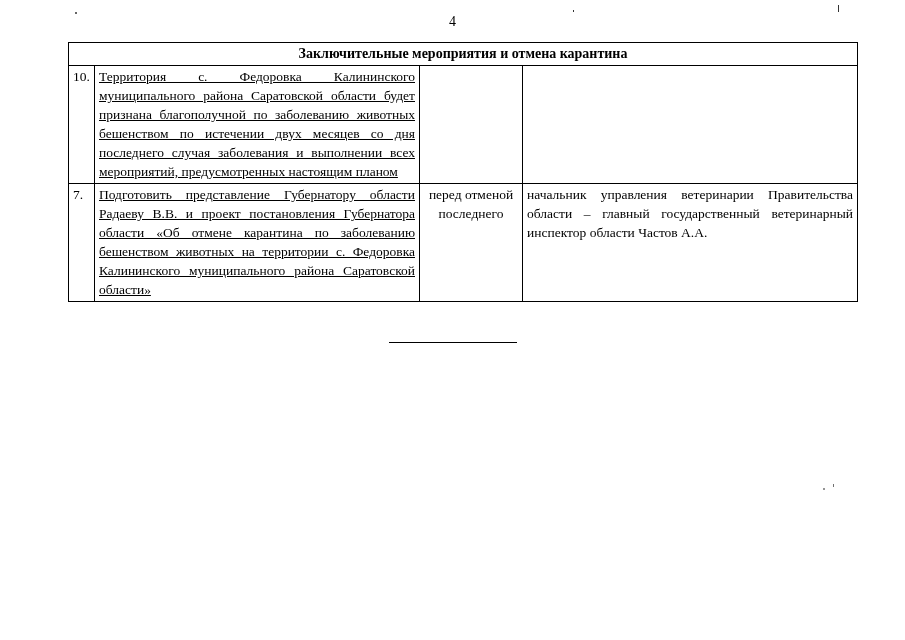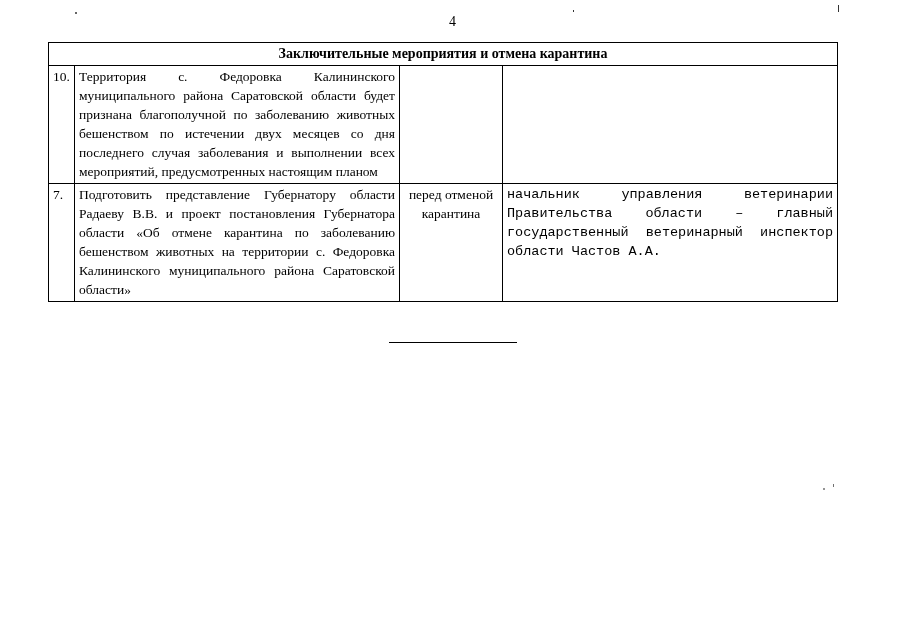--- a/index.html
+++ b/index.html
@@ -23,21 +23,21 @@
   .page-number {
     text-align: center;
     font-size: 14px;
     padding-top: 14px;
     margin: 0 0 12px 0;
   }
 
   table.doc-table {
     border-collapse: collapse;
     table-layout: fixed;
-    margin-left: 48px;
+    margin-left: 68px;
     width: 789px;
     font-size: 13.5px;
     line-height: 19px;
   }
 
   table.doc-table td {
     border: 1px solid #000000;
     vertical-align: top;
     padding: 1px 4px 2px 4px;
     word-wrap: break-word;
@@ -52,29 +52,29 @@
   }
 
   td.col-num {
     text-align: left;
     padding-left: 3px;
     padding-right: 1px;
   }
 
   td.col-measure {
     text-align: justify;
+    text-decoration: underline;
   }
 
   td.col-term {
     text-align: center;
   }
 
   td.col-resp {
     text-align: justify;
-    font-family: Liberation Mono, monospace;
   }
 
   .sign-line {
     margin: 40px auto 0 auto;
     width: 128px;
     border-top: 1.5px solid #000000;
     height: 0;
   }
 
   
@@ -110,21 +110,21 @@
       <tr>
         <td class="col-num">10.</td>
         <td class="col-measure">Территория с. Федоровка Калининского муниципального района Саратовской области будет признана благополучной по заболеванию животных бешенством по истечении двух месяцев со дня последнего случая заболевания и выполнении всех мероприятий, предусмотренных настоящим планом</td>
         <td class="col-term"></td>
         <td class="col-resp"></td>
       </tr>
 
       <tr>
         <td class="col-num">7.</td>
         <td class="col-measure">Подготовить представление Губернатору области Радаеву В.В. и проект постановления Губернатора области «Об отмене карантина по заболеванию бешенством животных на территории с. Федоровка Калининского муниципального района Саратовской области»</td>
-        <td class="col-term">перед отменой карантина</td>
+        <td class="col-term">перед отменой последнего</td>
         <td class="col-resp">начальник управления ветеринарии Правительства области – главный государственный ветеринарный инспектор области Частов А.А.</td>
       </tr>
     </tbody>
   </table>
 
   <div class="sign-line"></div>
 
   <div class="artifact a1"></div>
   <div class="artifact a2"></div>
   <div class="artifact a3"></div>

